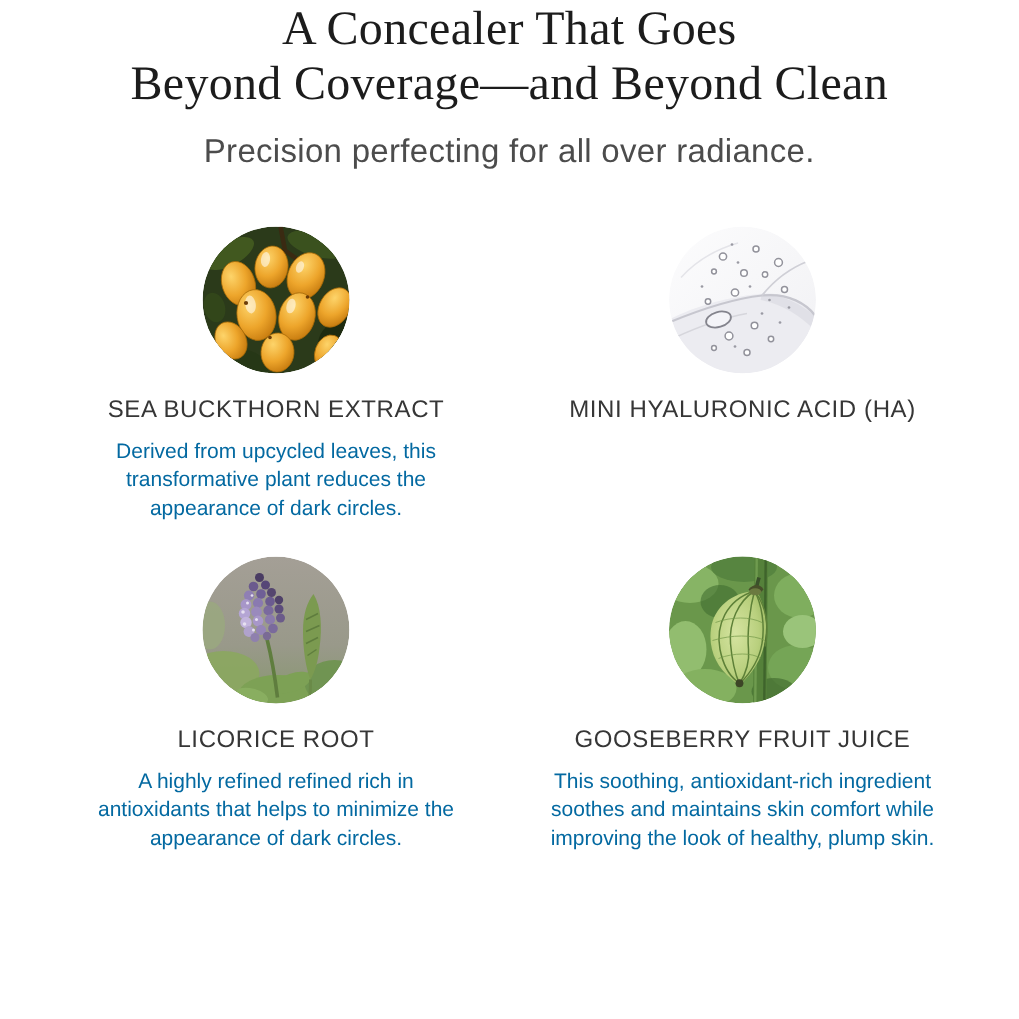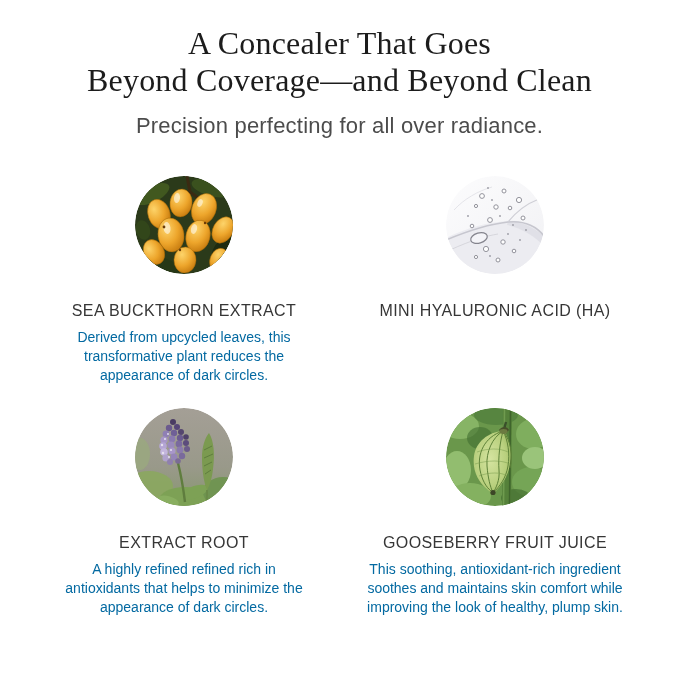--- a/index.html
+++ b/index.html
@@ -6,21 +6,21 @@
   html, body { background: #ffffff; }
   .page {
     position: relative;
     width: 679px;
     height: 679px;
     background: #ffffff;
     font-family: "Liberation Sans", sans-serif;
     overflow: hidden;
     margin: 0 auto;
   }
-  .header { padding-top: 25px; text-align: center; }
+  .header { text-align: center; }
   .title {
     font-family: "Liberation Serif", "DejaVu Serif", serif;
     font-weight: 400;
     font-size: 32px;
     line-height: 1.17;
     color: #1c1c1c;
     letter-spacing: 0.2px;
   }
   .title .line { display: block; }
   .subtitle {
@@ -45,21 +45,21 @@
   }
   .circle {
     width: 98px;
     height: 98px;
     border-radius: 50%;
     overflow: hidden;
     flex: 0 0 auto;
   }
   .circle svg { display: block; width: 98px; height: 98px; }
   .ing-name {
-    margin-top: 28px;
+    margin-top: 16px;
     font-size: 16px;
     font-weight: 400;
     color: #363636;
     letter-spacing: 0.4px;
     white-space: nowrap;
   }
   .ing-desc {
     margin-top: 8px;
     font-size: 14px;
     line-height: 1.36;
@@ -242,21 +242,21 @@
               <circle cx="27" cy="37" r="1.2"></circle>
                 <circle cx="28" cy="45" r="1.2"></circle>
               <circle cx="30" cy="31" r="1"></circle>
                 <circle cx="34" cy="49" r="1"></circle>
               <circle cx="33" cy="26" r="0.9"></circle>
                 <circle cx="36" cy="42" r="1"></circle>
             </g>
           </g>
         </svg>
       </div>
-      <div class="ing-name">EXTRACT ROOT</div>
+      <div class="ing-name">LICORICE ROOT</div>
       <div class="ing-desc">A highly refined refined rich in antioxidants that helps to minimize the appearance of dark circles.</div>
     </div>
 
     <div class="cell col-right">
       <div class="circle">
         <svg viewBox="0 0 98 98">
           <defs>
             <clipPath id="clipD">
                 <circle cx="49" cy="49" r="49"></circle>
               </clipPath>

